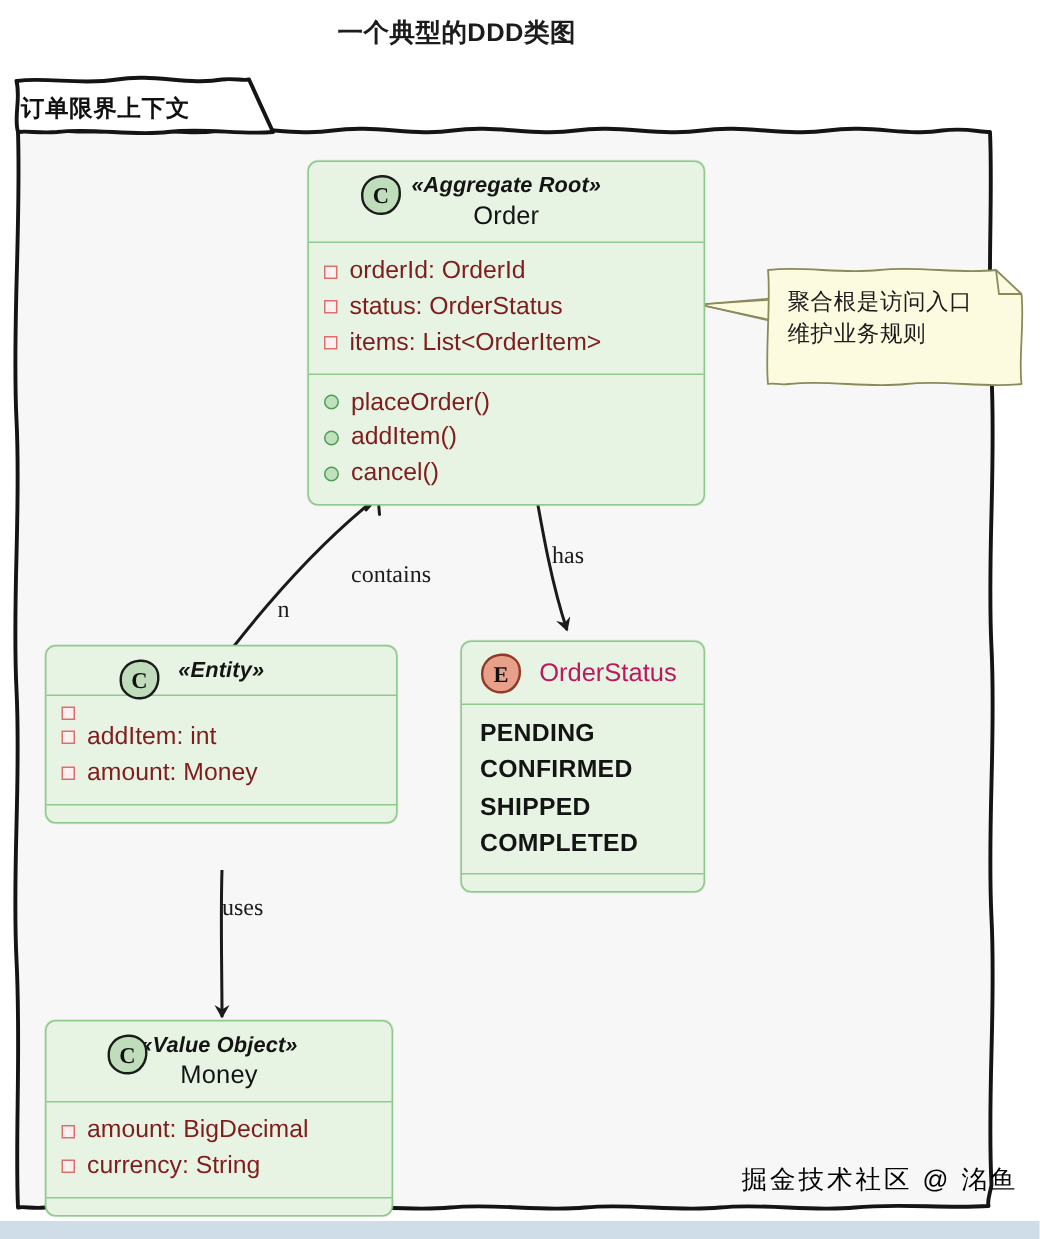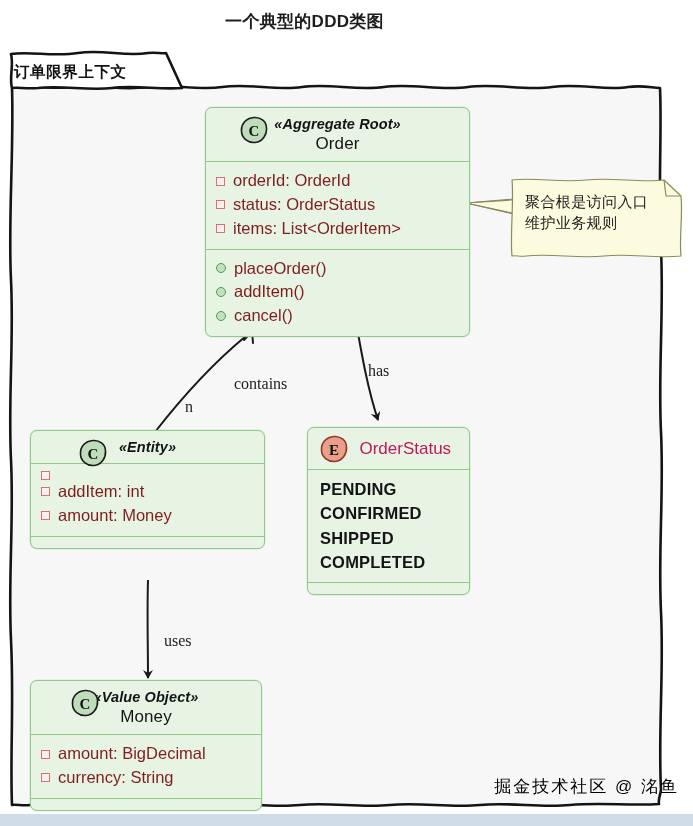--- a/index.html
+++ b/index.html
@@ -400,19 +400,19 @@
   </div>
 
   <div class="note" style="left:512px; top:180px; width:172px; height:78px; background:transparent;">
     <div class="note-text">聚合根是访问入口
 维护业务规则</div>
   </div>
 
   <div class="edge-label" style="left:234px; top:375px;">contains</div>
   <div class="edge-label" style="left:185px; top:398px;">n</div>
   <div class="edge-label" style="left:368px; top:362px;">has</div>
-  <div class="edge-label" style="left:148px; top:632px;margin-left:16px;">uses</div>
+  <div class="edge-label" style="left:148px; top:597px;">uses</div>
 
   <div class="watermark">掘金技术社区 @ 洺鱼</div>
 
   <div class="bottom-strip"></div>
 
 </div>
 
 </body></html>

